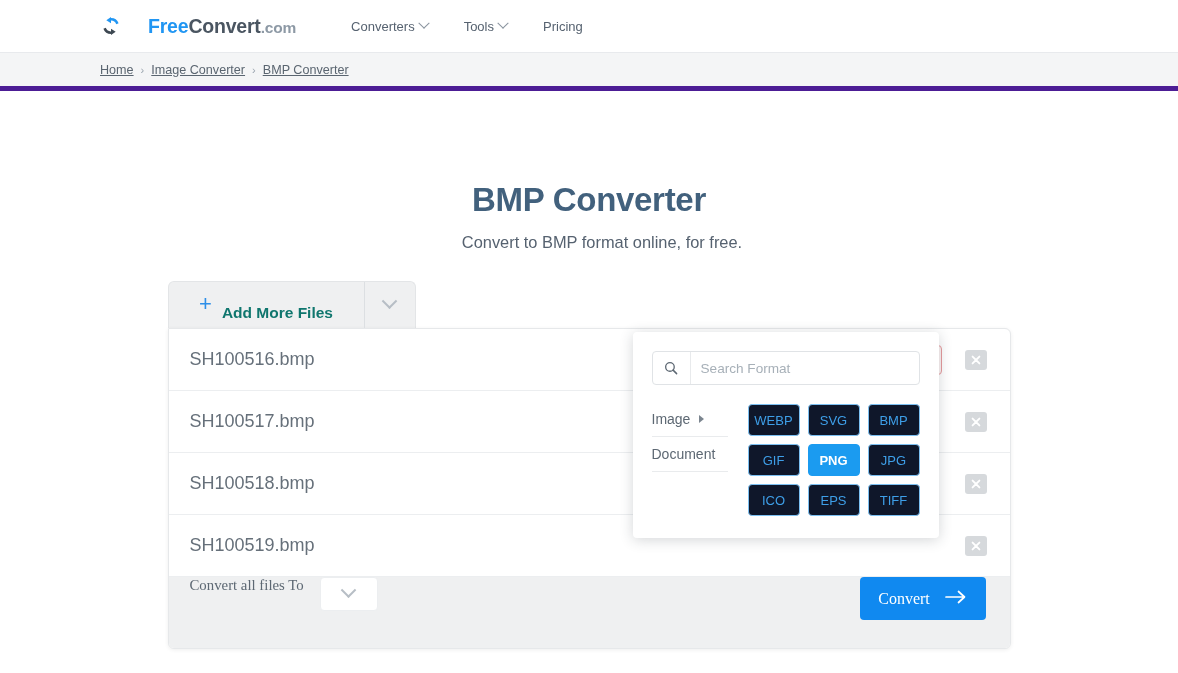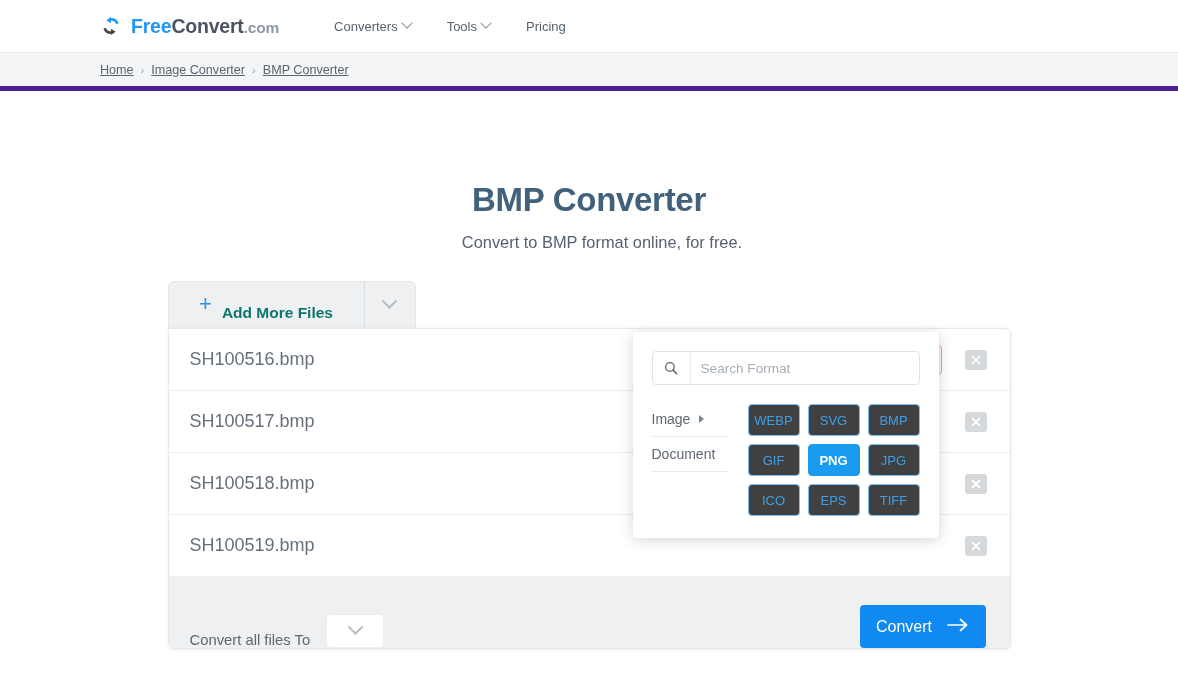--- a/index.html
+++ b/index.html
@@ -19,21 +19,21 @@
     height: 53px;
     background: #ffffff;
     border-bottom: 1px solid #e8eaed;
     display: flex;
     align-items: center;
   }
   .logo-wrap {
     display: flex;
     align-items: center;
     margin-left: 100px;
-    gap: 9px;
+    gap: 26px;
     cursor: pointer;
   }
   .logo-icon { width: 22px; height: 22px; display: block; }
   .logo-text {
     font-size: 19.5px;
     font-weight: 600;
     letter-spacing: -0.2px;
     white-space: nowrap;
   }
   .logo-free { color: #2196f3; }
@@ -227,22 +227,23 @@
     align-items: center;
     justify-content: center;
     cursor: pointer;
   }
   .delbtn svg { display:block; }
 
   .cardfoot {
     height: 71px;
     background: #eff0f1;
     display: flex;
-    align-items: flex-end;
+    align-items: flex-start;
     padding: 0 24px 0 21px;
+    font-family: Liberation Serif, serif;
   }
   .footlabel {
     font-size: 14.8px;
     color: #5d6873;
     margin-right: 16px;
     white-space: nowrap;
   }
   .footsel {
     width: 58px;
     height: 34px;
@@ -339,21 +340,21 @@
   .fmtgrid {
     margin-left: 20px;
     display: grid;
     grid-template-columns: repeat(3, 52px);
     gap: 8px;
   }
   .fmtbtn {
     height: 32px;
     border: 1px solid #7cc0f2;
     border-radius: 4px;
-    background: #404040;
+    background: #0f172a;
     color: #3e9fe8;
     font-size: 13px;
     display: flex;
     align-items: center;
     justify-content: center;
     cursor: pointer;
     font-family: "Liberation Sans", sans-serif;
   }
   .fmtbtn.sel {
     background: #1b9bf0;

